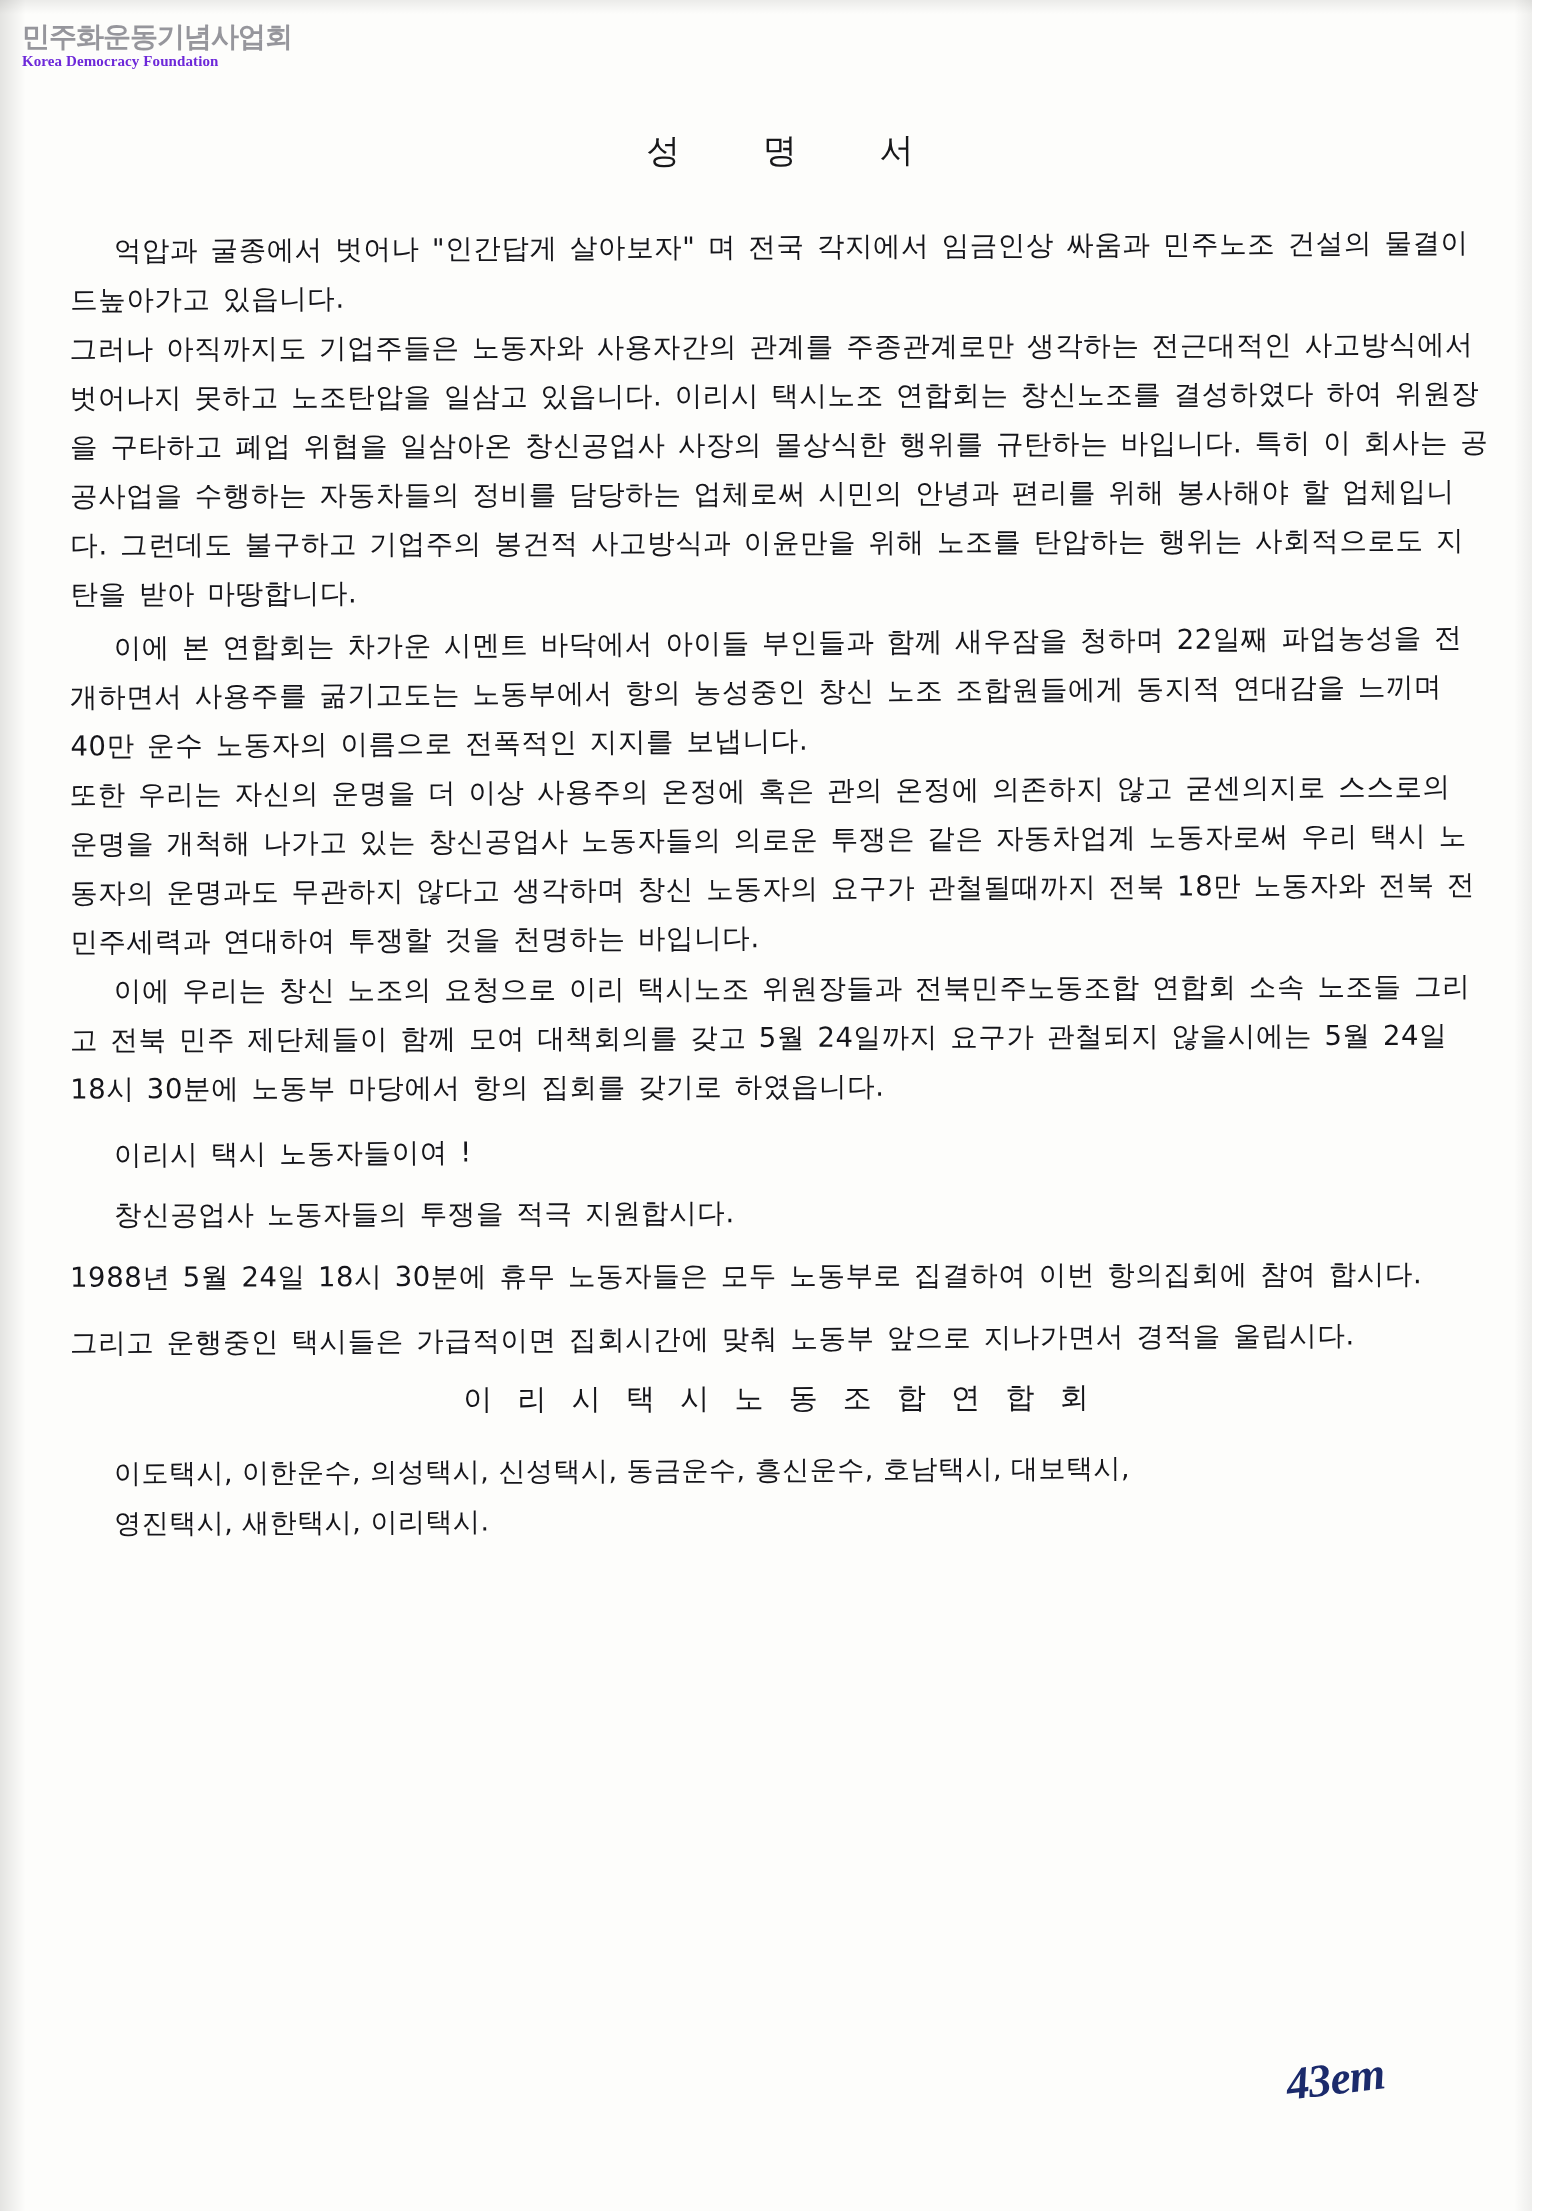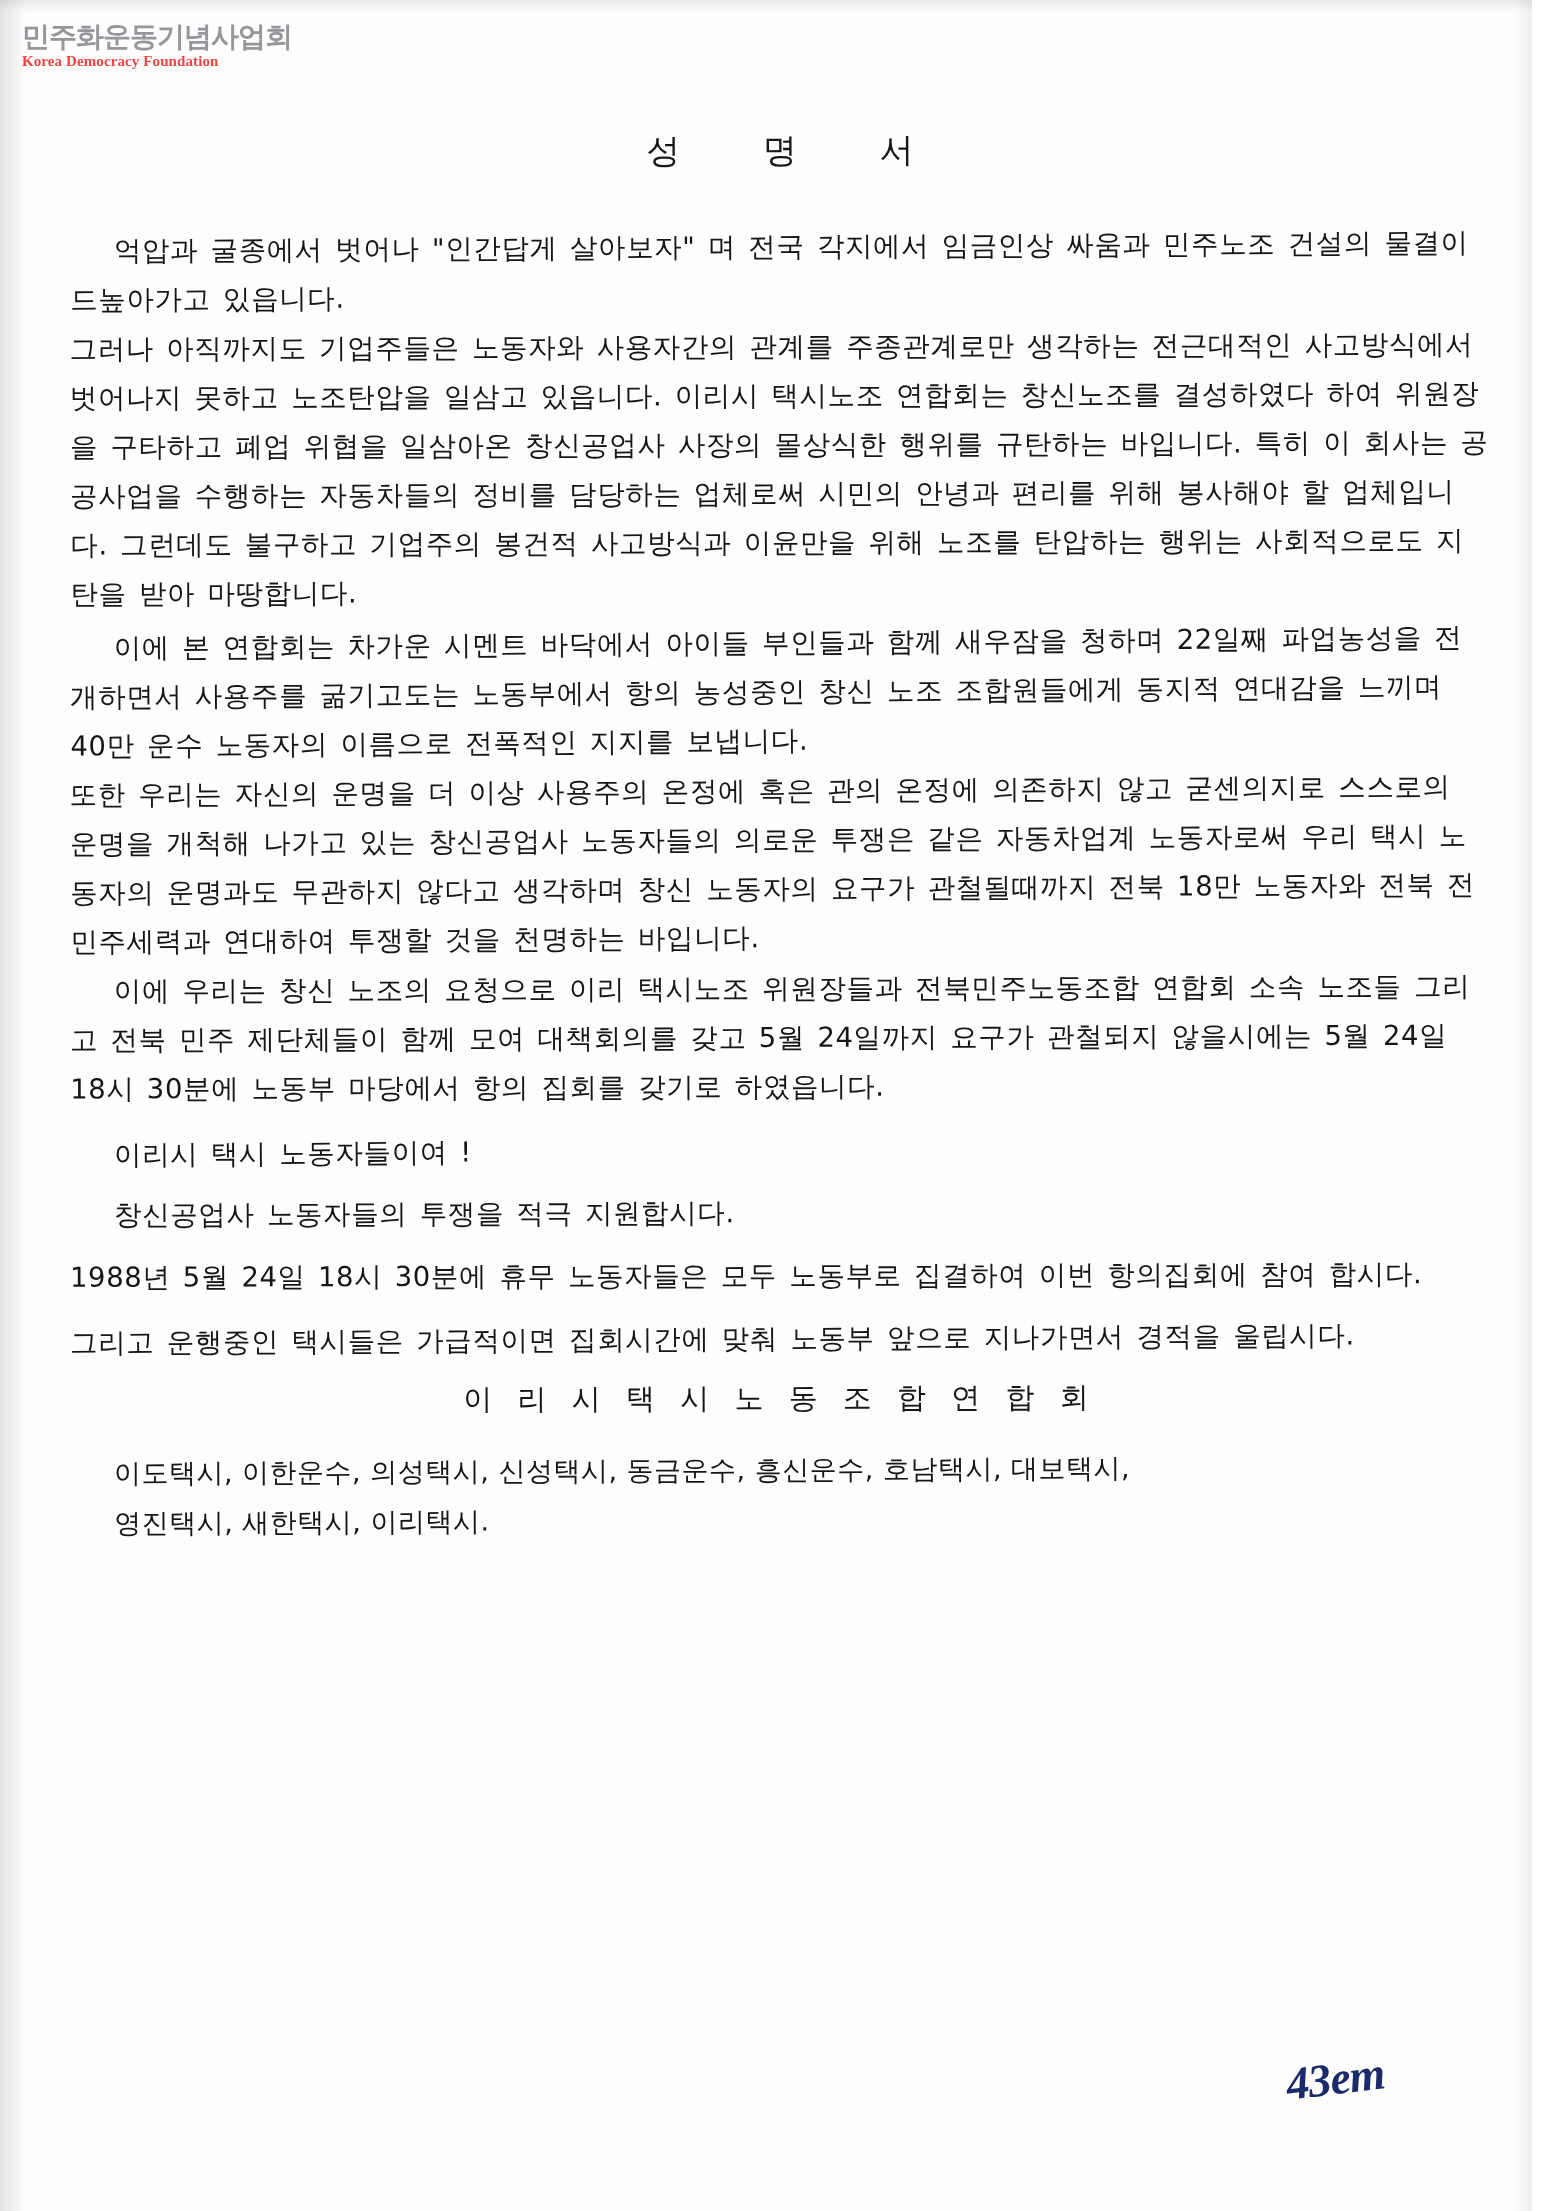--- a/index.html
+++ b/index.html
@@ -55,21 +55,21 @@
     letter-spacing: -1px;
     color: #6f6f78;
     opacity: 0.72;
     line-height: 1.05;
     white-space: nowrap;
   }
   .wm-en {
     font-family: "Liberation Serif", serif;
     font-size: 15px;
     font-weight: bold;
-    color: #ef4444;
+    color: #6d28d9;
     letter-spacing: 0.1px;
     margin-top: 2px;
     white-space: nowrap;
   }
 
   
   .doc {
     position: absolute;
     left: 70px;
     top: 128px;

